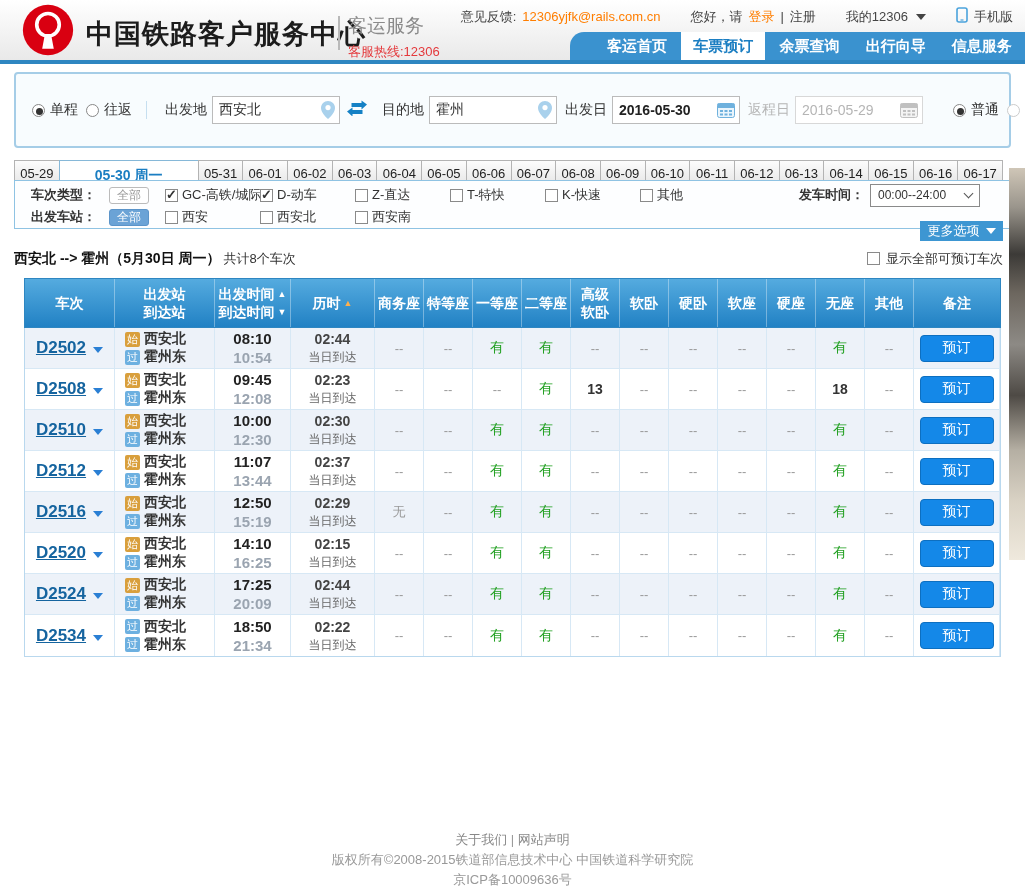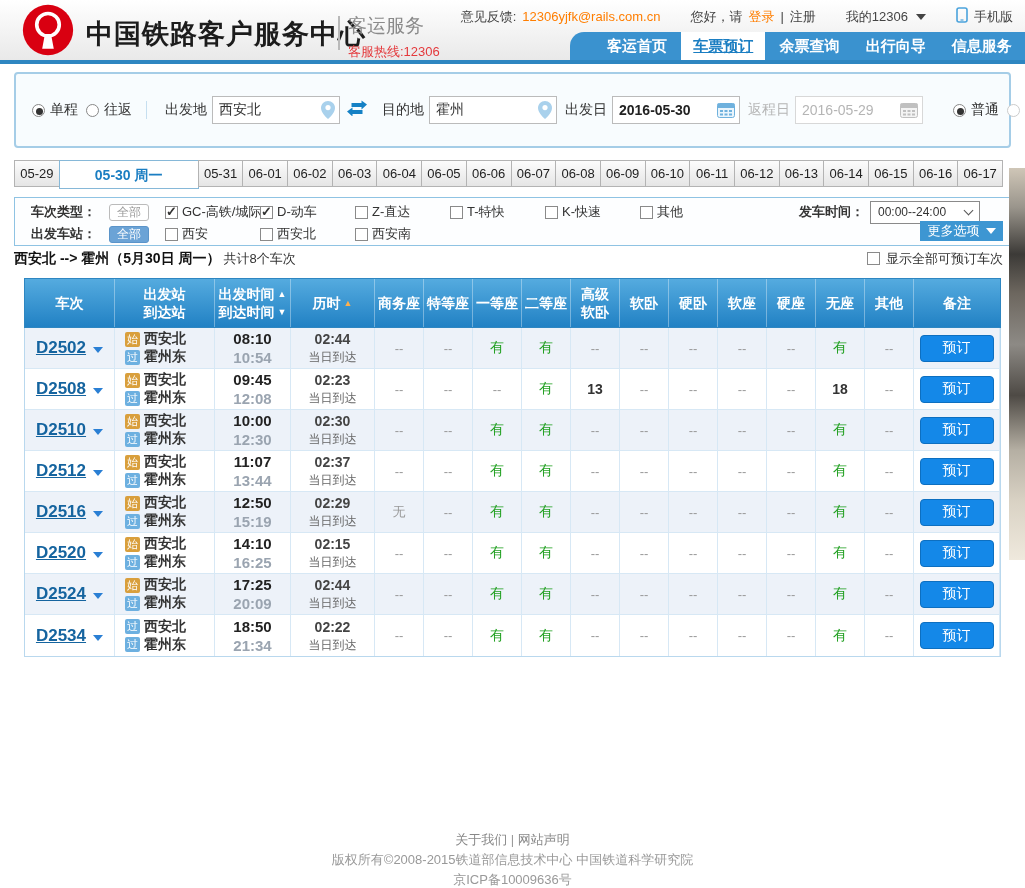--- a/index.html
+++ b/index.html
@@ -24,21 +24,21 @@
   .toplinks a.orange { color:#ff7e00; }
   .toplinks .gap { width:18px; }
   .caret-dn { width:0; height:0; border-left:5px solid transparent; border-right:5px solid transparent;
               border-top:6px solid #444; display:inline-block; margin-left:2px; }
 
   .navbar { position:absolute; right:0; top:32px; width:455px; height:28px; background:#3a92cf;
             border-top-left-radius:14px; display:flex; align-items:stretch;
             justify-content:space-around; padding-left:24px; }
   .nav-item { color:#fff; font-size:15px; font-weight:bold; line-height:28px; padding:0 12px;
               text-decoration:none; cursor:pointer; }
-  .nav-item.active { background:#fff; color:#1b7ec2;text-decoration:underline; }
+  .nav-item.active { background:#fff; color:#1b7ec2; }
 
   
   .form-box { position:absolute; top:72px; left:14px; width:997px; height:76px;
               border:2px solid #a5cde7; border-radius:4px; background:#f8fcfe;
               display:flex; align-items:center; padding:0 10px; }
   .radio-col { display:flex; flex-direction:row; gap:8px; padding:0 14px 0 6px;
                border-right:1px solid #c6dff0; margin-right:10px; }
   .rd-item { display:flex; align-items:center; gap:5px; font-size:14px; color:#333; cursor:pointer; white-space:nowrap; }
   .rd { width:13px; height:13px; border:1px solid #888; border-radius:50%; background:#fff;
         position:relative; display:inline-block; flex:none; }
@@ -69,21 +69,21 @@
   
   .date-tabs { position:absolute; top:160px; left:14px; width:989px; display:flex; }
   .dtab { flex:1; height:27px; line-height:26px; text-align:center; font-size:13px; color:#222;
           background:linear-gradient(#fcfcfc,#e5e5e5); border:1px solid #b3b3b3; margin-left:-1px;
           cursor:pointer; white-space:nowrap; overflow:hidden; }
   .dtab:first-child { margin-left:0; }
   .dtab.active { flex:0 0 140px; height:29px; line-height:28px; background:#fff;
                  border:1px solid #86b8d8; font-size:14px; font-weight:bold; color:#1b7ec2; }
 
   
-  .filter-box { position:absolute; top:197px; left:14px; width:997px; height:49px;
+  .filter-box { position:absolute; top:180px; left:14px; width:997px; height:49px;
                 border:1px solid #8fc3e3; background:#fdfeff; padding:4px 0 0 16px; }
   .f-row { display:flex; align-items:center; height:20px; margin-bottom:2px; }
   .f-label { font-size:13px; font-weight:bold; color:#333; width:78px; flex:none; }
   .all-btn { width:40px; height:17px; line-height:15px; text-align:center; font-size:12px;
              border-radius:3px; margin-right:16px; flex:none; cursor:pointer; }
   .all-gray { border:1px solid #bbb; color:#999; background:#fff; }
   .all-blue { border:1px solid #5b94c9; color:#fff; background:#6ba3d6; }
   .cb-item { display:flex; align-items:center; gap:4px; width:95px; flex:none; font-size:13px;
              color:#333; white-space:nowrap; cursor:pointer; }
   .time-group { margin-left:auto; margin-right:30px; display:flex; align-items:center; gap:6px; }

